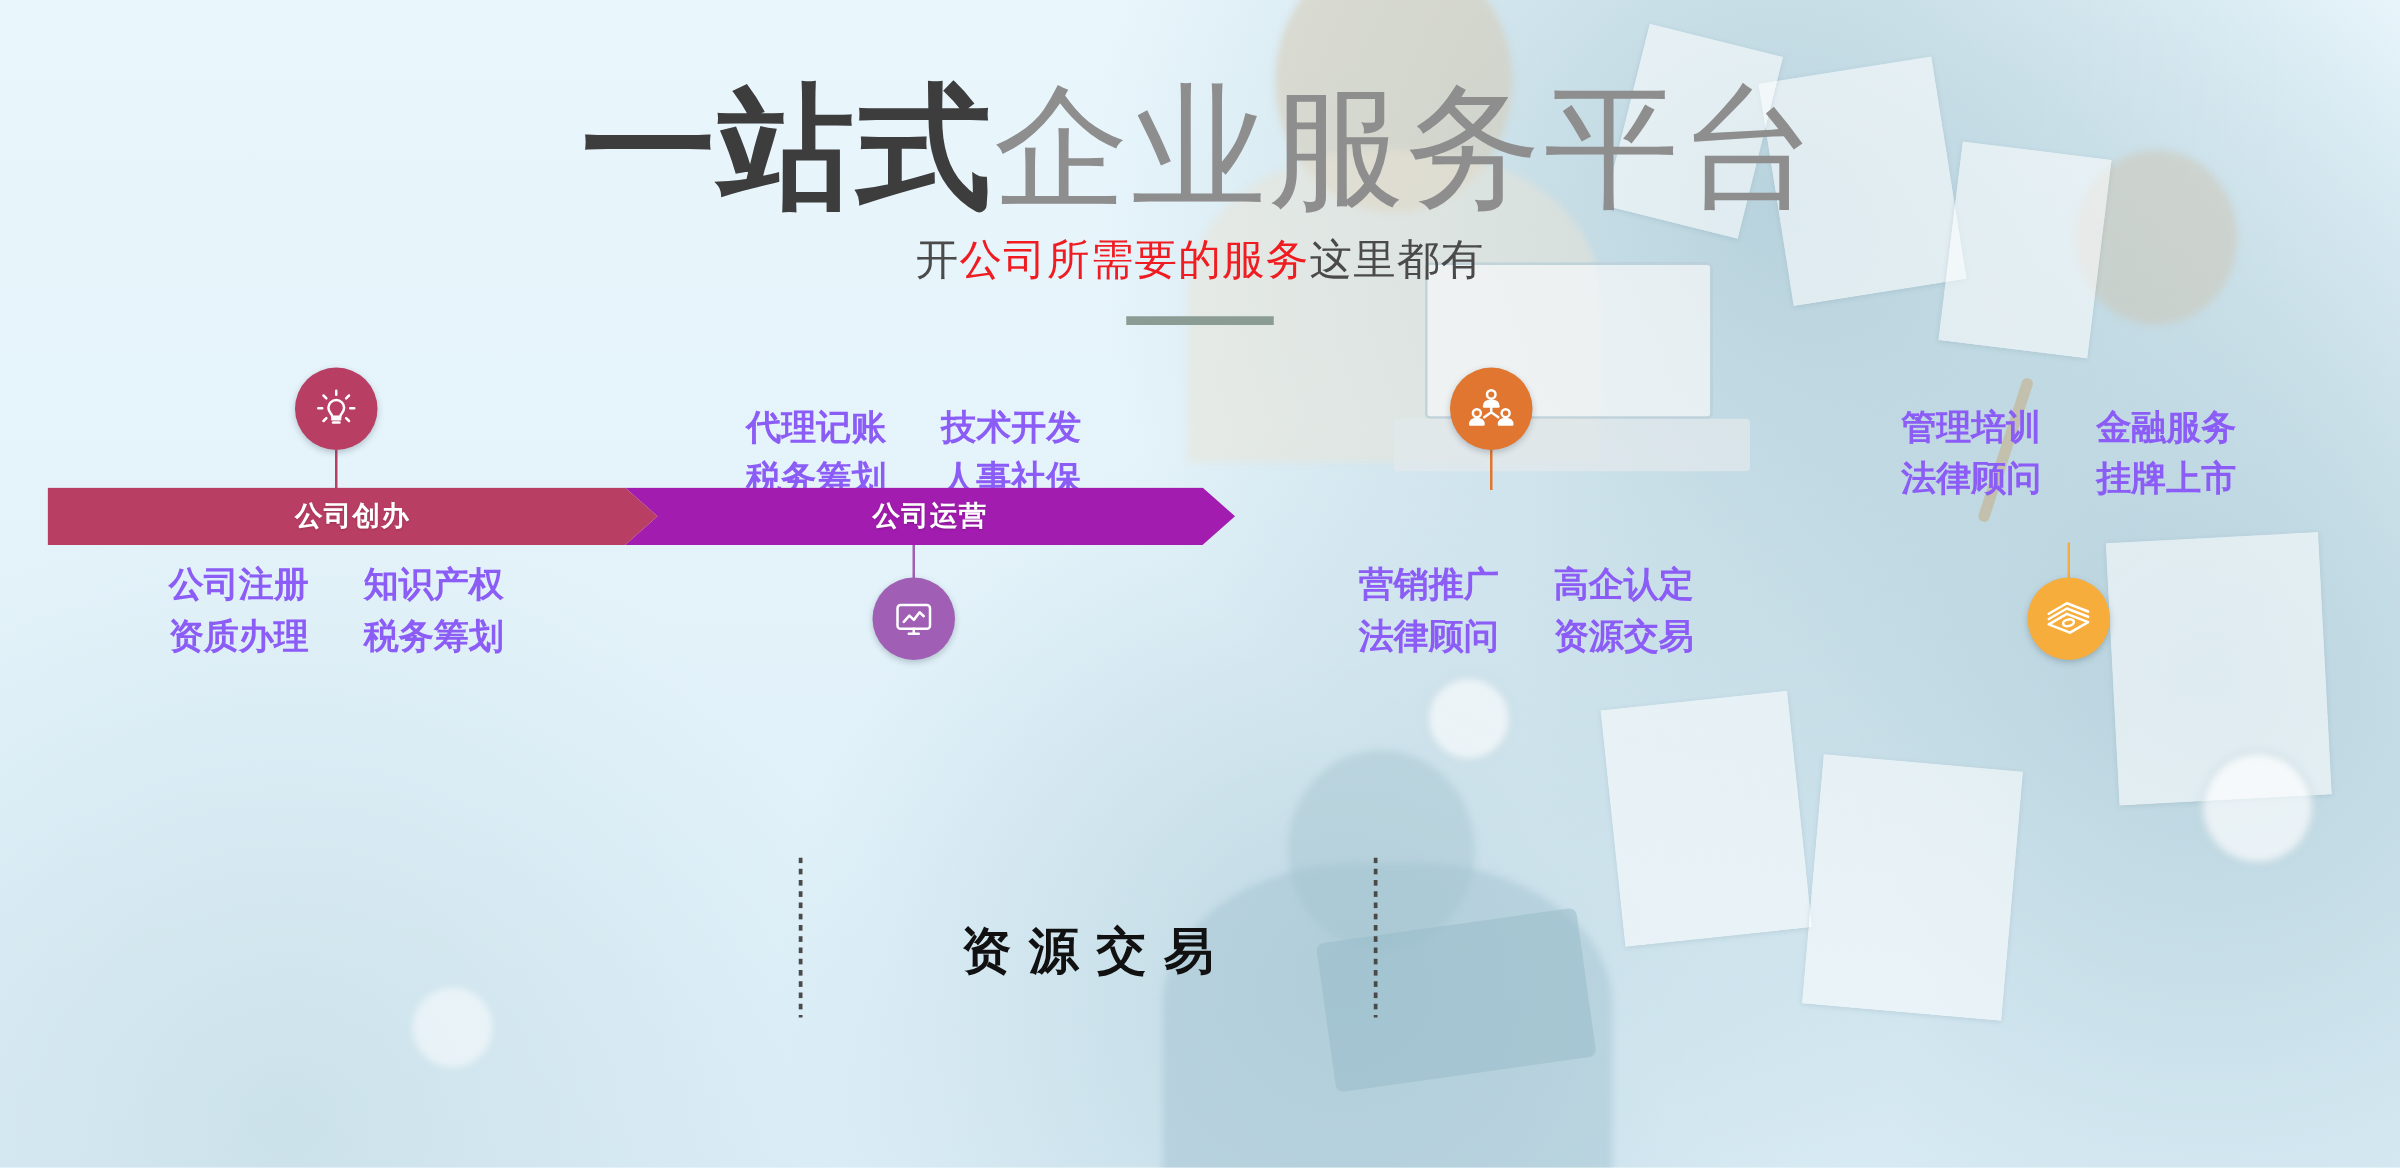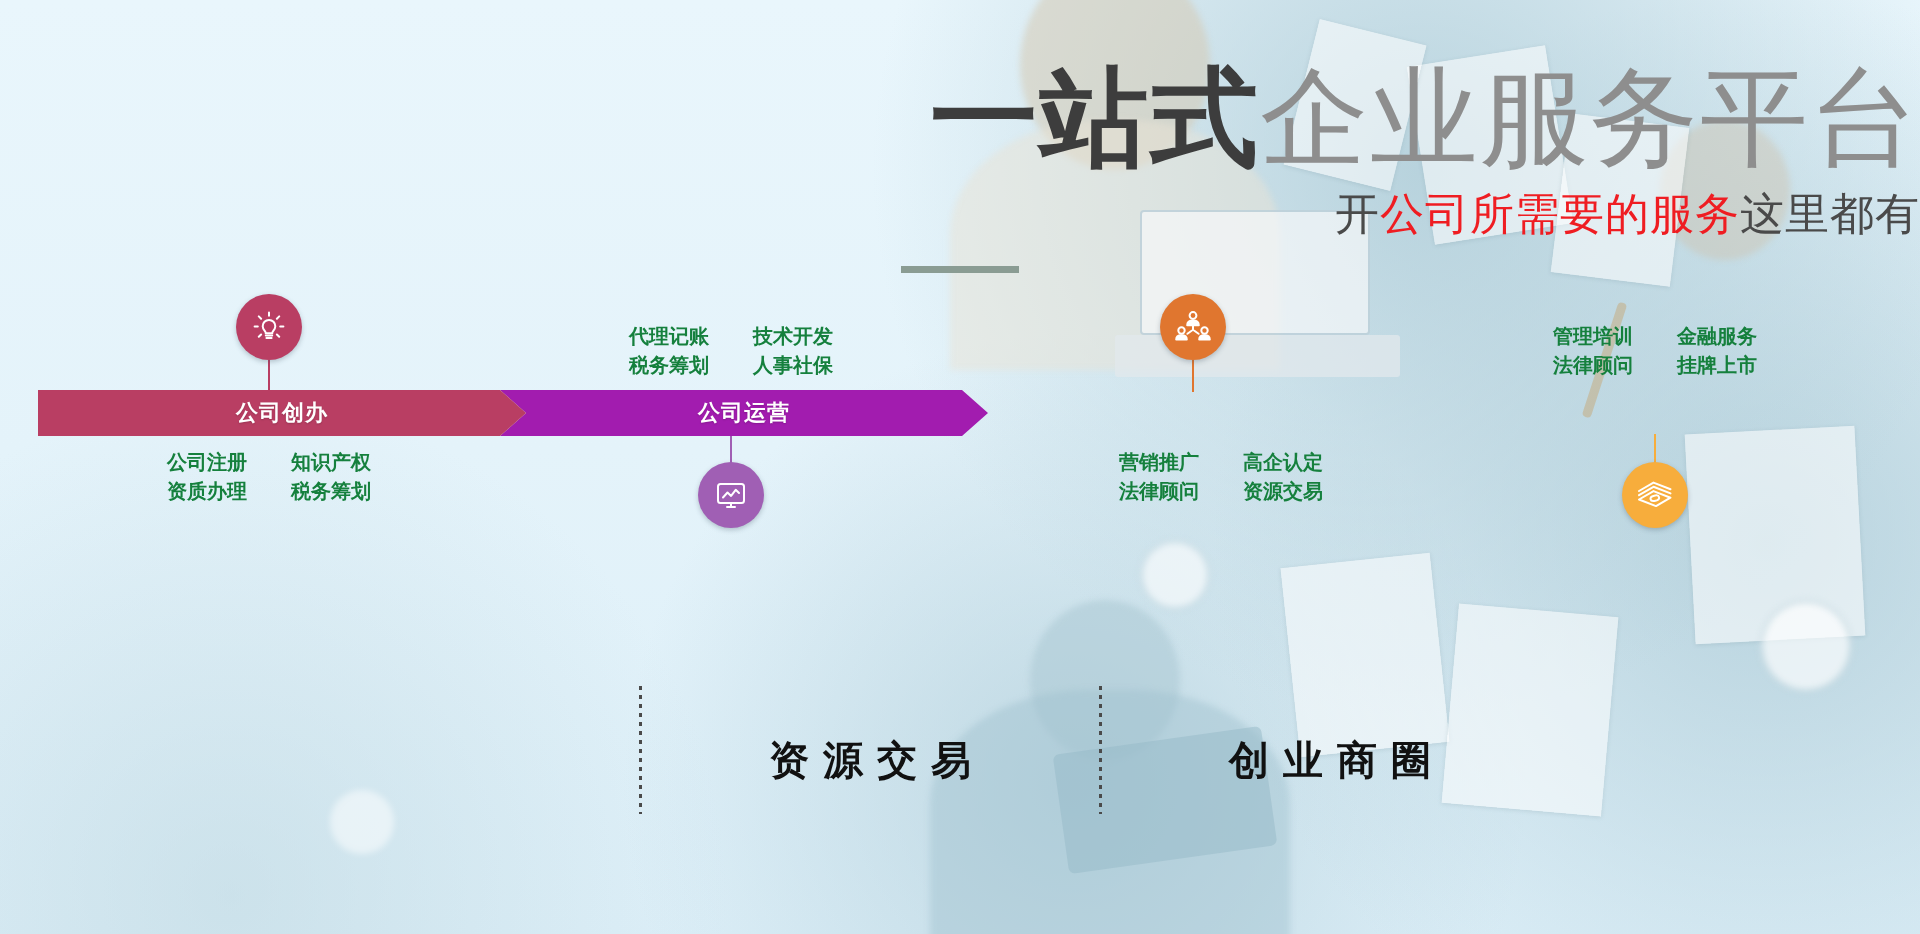--- a/index.html
+++ b/index.html
@@ -19,29 +19,29 @@
       radial-gradient(circle at 92% 58%, rgba(169,200,212,.75) 0%, rgba(169,200,212,0) 30%),
       radial-gradient(circle at 56% 84%, rgba(168,199,211,.6) 0%, rgba(168,199,211,0) 34%),
       radial-gradient(circle at 12% 96%, rgba(186,212,221,.5) 0%, rgba(186,212,221,0) 26%),
       linear-gradient(180deg,#e9f6fc 0%, #e4f3fa 48%, #ddeff8 100%);
   }
   .blob{ position:absolute; border-radius:50%; filter:blur(3px); }
   .sheet{ position:absolute; background:rgba(255,255,255,.55); box-shadow:0 1px 4px rgba(90,120,135,.18); }
   .dk{ position:absolute; background:rgba(139,173,189,.45); }
 
   
-  .head{ position:absolute; left:0; right:0; top:58px; text-align:right; z-index:5; }
+  .head{ position:absolute; left:0; right:0; top:58px; text-align:center; z-index:5; }
   .title{
     font-size:108px; line-height:1.12; font-weight:bold; letter-spacing:2px;
     white-space:nowrap;
   }
   .title .solid{ color:#3d3d3d; }
   .title .light{ color:#8e8e8e; font-weight:normal; }
   .subtitle{
-    margin-top:6px; font-size:44px; letter-spacing:1px; color:#4a4a4a; white-space:nowrap;
+    margin-top:6px; font-size:34px; letter-spacing:1px; color:#4a4a4a; white-space:nowrap;
   }
   .subtitle .accent{ color:#ef1d22; }
   .rule{
     width:118px; height:7px; background:#8a9c93; margin:22px auto 0;
   }
 
   
   .timeline{ position:absolute; left:0; top:300px; width:1920px; height:330px; z-index:6; }
 
   .band{ position:absolute; left:38px; top:90px; width:1848px; height:46px; }
@@ -58,21 +58,21 @@
 
   .node{ position:absolute; z-index:7; }
   .bubble{
     width:66px; height:66px; border-radius:50%;
     display:flex; align-items:center; justify-content:center;
     box-shadow:0 2px 5px rgba(60,80,95,.3);
   }
   .bubble svg{ display:block; }
 
   .tags{ position:absolute; display:flex; gap:44px; white-space:nowrap; }
-  .tagcol{ font-size:20px; font-weight:bold; color:#15803d; line-height:1.45; text-align:center; }
+  .tagcol{ font-size:28px; font-weight:bold; color:#8b5cf6; line-height:1.45; text-align:center; }
 
   
   .cats{ position:absolute; left:0; top:700px; width:1920px; height:120px; z-index:6; }
   .cat{
     position:absolute; top:0; height:120px;
     display:flex; align-items:center; justify-content:center;
     font-size:40px; font-weight:bold; color:#111; letter-spacing:14px; text-indent:14px;
     white-space:nowrap;
   }
   .vdiv{
@@ -221,16 +221,13 @@
       </div>
     </div>
 </div>
 
 <div class="cats" id="cats">
     <div class="vdiv" style="left: 639px;"></div>
     <div class="cat" style="left: 640px; width: 460px;">
       <span>资源交易</span>
     </div>
     <div class="vdiv" style="left: 1099px;"></div>
-    <div class="cat" style="left: 1100px; width: 460px;">
-      <span>创业商圈</span>
-    </div>
   </div>
 
 </body></html>

